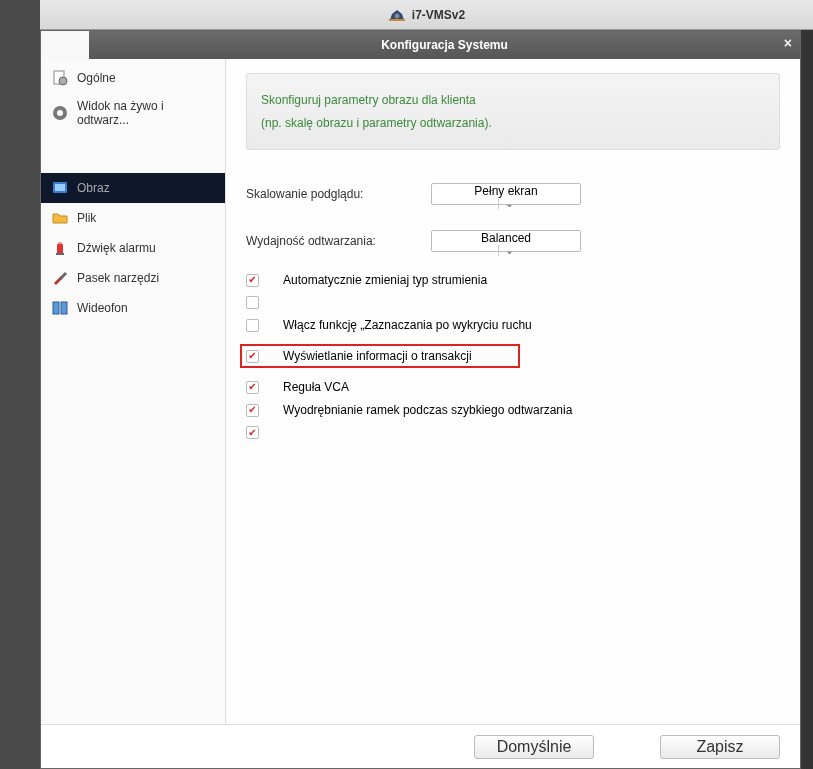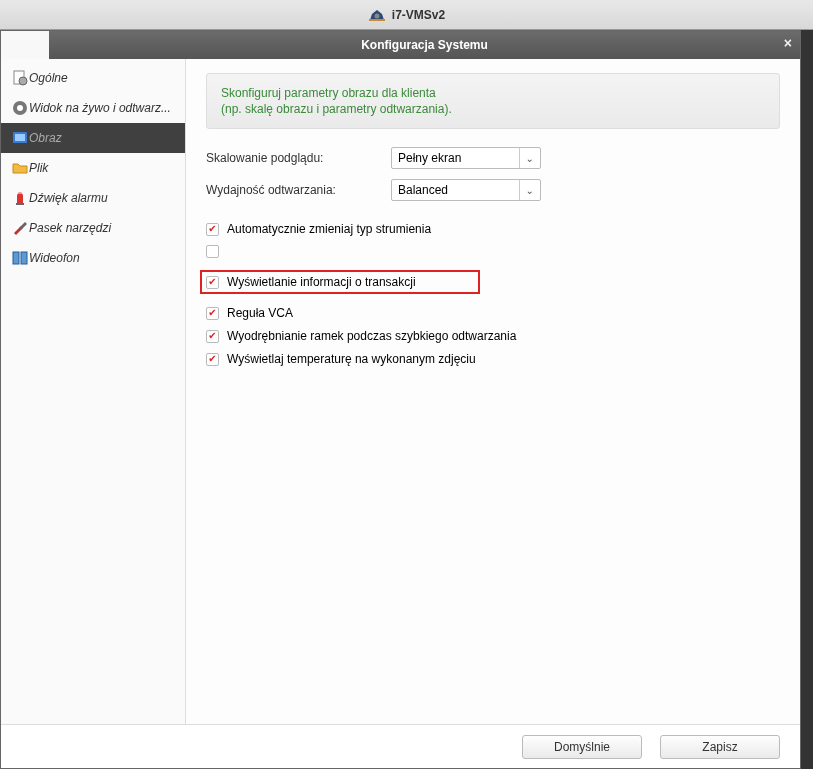--- a/index.html
+++ b/index.html
@@ -11,20 +11,21 @@
     width: 813px;
     height: 769px;
     overflow: hidden;
   }
   .app-window {
     width: 813px;
     height: 769px;
     background: #4a4a4a;
     display: flex;
     flex-direction: column;
+    padding-left: 40px;
   }
   .titlebar {
     height: 30px;
     background: linear-gradient(#e8e8e8, #d8d8d8);
     display: flex;
     align-items: center;
     justify-content: center;
     gap: 6px;
     border-bottom: 1px solid #999;
   }
@@ -69,27 +70,28 @@
   .sidebar {
     width: 185px;
     background: #fafafa;
     border-right: 1px solid #ddd;
     padding: 4px 0;
   }
   .sidebar-item {
     display: flex;
     align-items: center;
     padding: 6px 10px;
+    gap: 8px;
     cursor: pointer;
     color: #333;
-    font-style: italic;
   }
   .sidebar-item.selected {
-    background: #404040;
+    background: #0f172a;
     color: #999;
+    margin-top: 40px;
   }
   .sidebar-item.disabled { color: #aaa; }
   .sidebar-icon {
     width: 18px;
     height: 18px;
     display: flex;
     align-items: center;
     justify-content: center;
   }
   .content-area {
@@ -99,56 +101,58 @@
     flex-direction: column;
   }
   .hint-box {
     background: linear-gradient(#f4f4f4,#eaeaea);
     border: 1px solid #ddd;
     border-radius: 3px;
     padding: 10px 14px;
     color: #3a8a3a;
     margin-bottom: 18px;
   }
-  .hint-box div { margin: 2px 0; }
+  .hint-box div { margin: 9px 0; }
   .form-row {
     display: flex;
     align-items: center;
     margin-bottom: 10px;
+    margin-top: 15px;
   }
   .form-label {
     width: 185px;
     color: #333;
   }
   .select {
     width: 150px;
     height: 22px;
     border: 1px solid #bbb;
     background: #fff;
     display: flex;
     align-items: center;
     justify-content: space-between;
     padding: 0 6px;
     font-size: 12px;
     cursor: pointer;
     border-radius: 2px;
+    flex-direction: column;
   }
   .select .chevron {
     font-size: 10px;
     color: #555;
     border-left: 1px solid #ccc;
     padding-left: 6px;
     height: 20px;
     display:flex;
     align-items:center;
   }
   .check-row {
     display: flex;
     align-items: center;
-    gap: 8px;
+    gap: 24px;
     margin: 5px 0 5px 0;
     padding: 2px 0;
   }
   .check-row.highlight {
     border: 2px solid #d22;
     padding: 3px 4px;
     margin-left: -6px;
     display: inline-flex;
     width: 280px;
   }
@@ -187,21 +191,22 @@
     min-width: 120px;
     height: 24px;
     border: 1px solid #bbb;
     border-radius: 3px;
     background: linear-gradient(#fefefe,#eaeaea);
     display:flex;
     align-items:center;
     justify-content:center;
     cursor:pointer;
     color:#333;
-    font-size:12px;
+    font-size:16px;
+    margin-left:48px;
   }
   .dark-panel {
     width: 12px;
     background:#333;
   }
 </style>
 </head>
 <body>
 
 <div class="app-window">
@@ -320,35 +325,38 @@
           </div>
 
           <div class="checklist checklist-indent">
             <div class="check-row">
               <span class="checkbox checked"></span>
               <span>Automatycznie zmieniaj typ strumienia</span>
             </div>
             <div class="check-row">
               <span class="checkbox"></span>
             </div>
+            <div class="check-row">
+              <span class="checkbox"></span>
+              <span>Włącz funkcję „Zaznaczania po wykryciu ruchu</span>
+            </div>
             <div class="check-row highlight">
               <span class="checkbox checked"></span>
               <span>Wyświetlanie informacji o transakcji</span>
             </div>
             <div class="check-row">
               <span class="checkbox checked"></span>
               <span>Reguła VCA</span>
             </div>
             <div class="check-row">
               <span class="checkbox checked"></span>
               <span>Wyodrębnianie ramek podczas szybkiego odtwarzania</span>
             </div>
             <div class="check-row">
               <span class="checkbox checked"></span>
-              <span>Wyświetlaj temperaturę na wykonanym zdjęciu</span>
             </div>
           </div>
 
           <div class="spacer"></div>
         </div>
       </div>
       <div class="button-bar">
         <div class="btn">Domyślnie</div>
         <div class="btn">Zapisz</div>
       </div>

